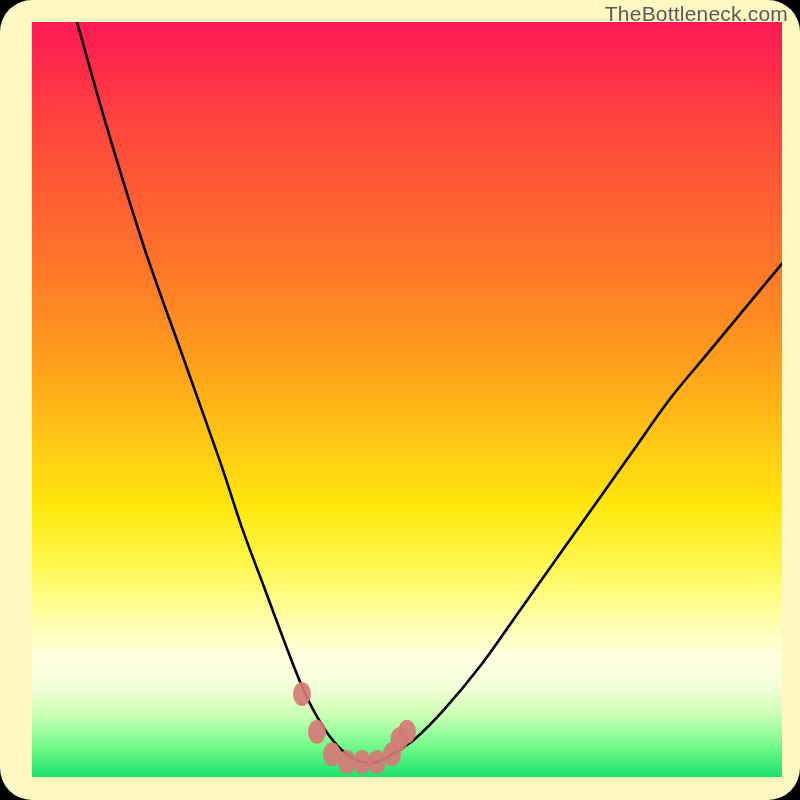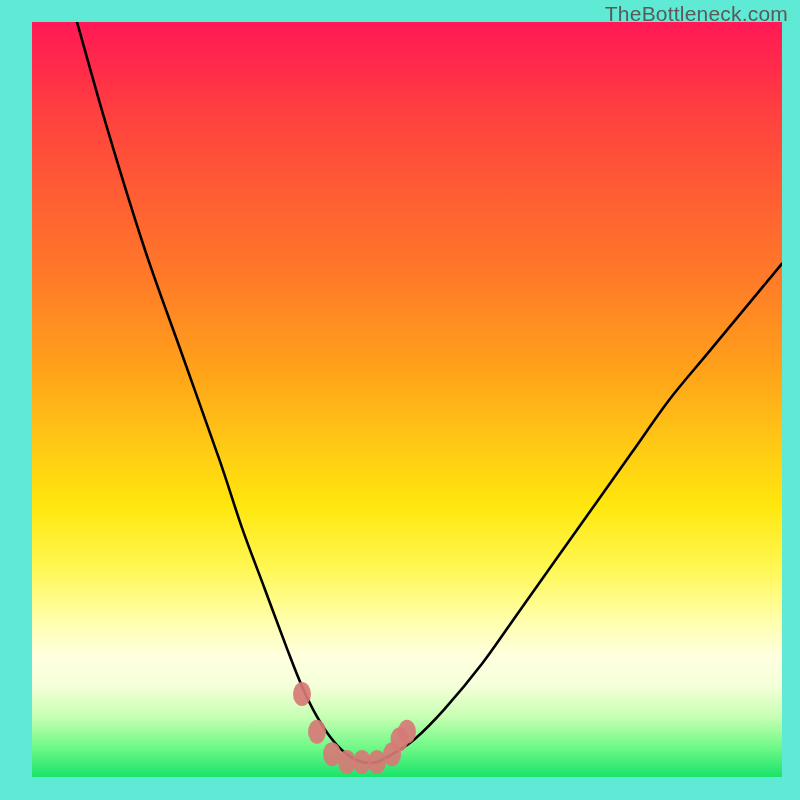--- a/index.html
+++ b/index.html
@@ -7,21 +7,22 @@
     padding: 0;
     width: 800px;
     height: 800px;
     background: #000;
     overflow: hidden;
     font-family: Arial, Helvetica, sans-serif;
   }
   .frame {
     position: absolute;
     inset: 0;
-    background: #5eead4;
+    background: #fef9c3;
+    border-radius: 32px;
   }
   .plot-area {
     position: absolute;
     left: 32px;
     top: 22px;
     width: 750px;
     height: 755px;
     overflow: hidden;
   }
   .gradient {

